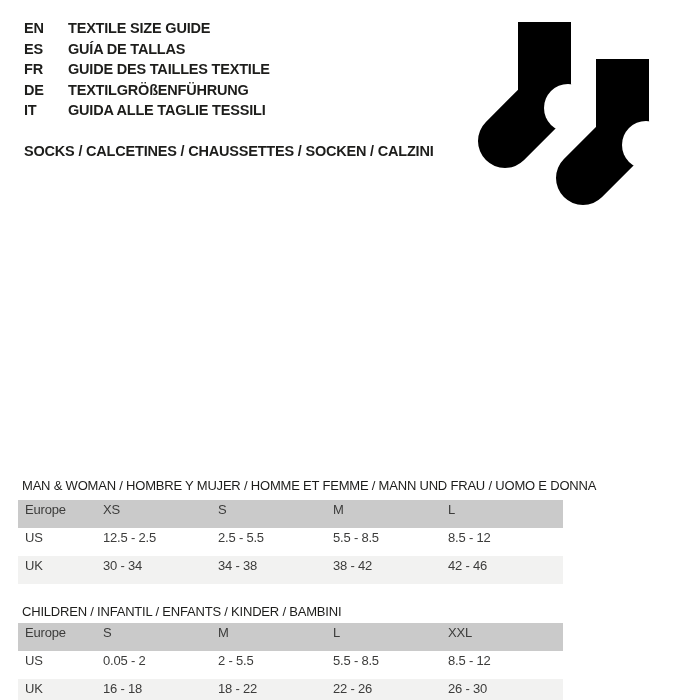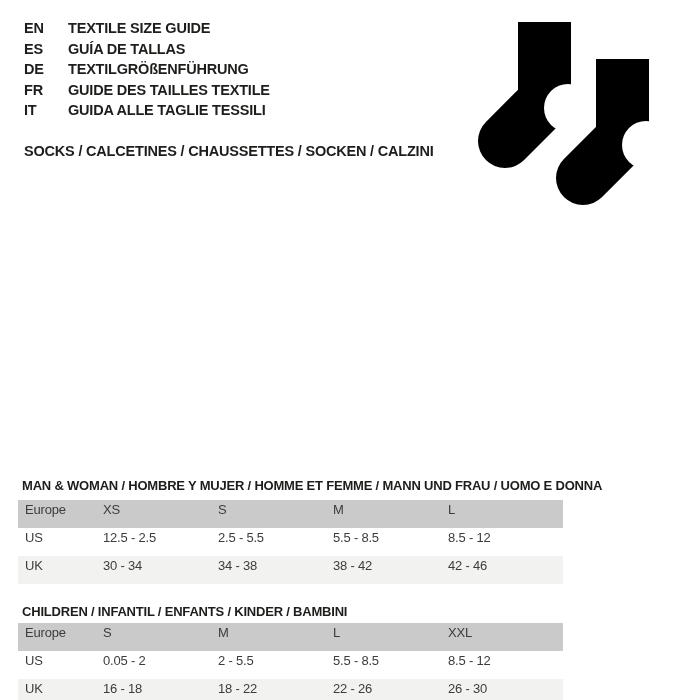--- a/index.html
+++ b/index.html
@@ -46,21 +46,21 @@
     margin-top: 11px;
   }
 
   
   .socks-svg { position: absolute; left: 476px; top: 12px; }
 
   
   .sec-heading {
     position: absolute;
     left: 22px;
-    font-weight: bold;
+    font-weight: normal;
     font-size: 13px;
     letter-spacing: -0.2px;
     line-height: 13px;
     white-space: nowrap;
   }
   .sec-heading.s1 { top: 479px; }
   .sec-heading.s2 { top: 605px; }
 
   
   .size-table { position: absolute; left: 18px; width: 545px; }
@@ -87,26 +87,26 @@
   <div class="langs">
     <div class="lang-row">
       <span class="lang-code">EN</span>
       <span class="lang-label">TEXTILE SIZE GUIDE</span>
     </div>
     <div class="lang-row">
       <span class="lang-code">ES</span>
       <span class="lang-label">GUÍA DE TALLAS</span>
     </div>
     <div class="lang-row">
+      <span class="lang-code">FR</span>
+      <span class="lang-label">GUIDE DES TAILLES TEXTILE</span>
+    </div>
+    <div class="lang-row">
       <span class="lang-code">DE</span>
       <span class="lang-label">TEXTILGRÖßENFÜHRUNG</span>
-    </div>
-    <div class="lang-row">
-      <span class="lang-code">FR</span>
-      <span class="lang-label">GUIDE DES TAILLES TEXTILE</span>
     </div>
     <div class="lang-row">
       <span class="lang-code">IT</span>
       <span class="lang-label">GUIDA ALLE TAGLIE TESSILI</span>
     </div>
   </div>
 
   <div class="category">SOCKS / CALCETINES / CHAUSSETTES / SOCKEN / CALZINI</div>
 
   <svg class="socks-svg" width="196" height="215" viewBox="0 0 196 215" aria-hidden="true">

